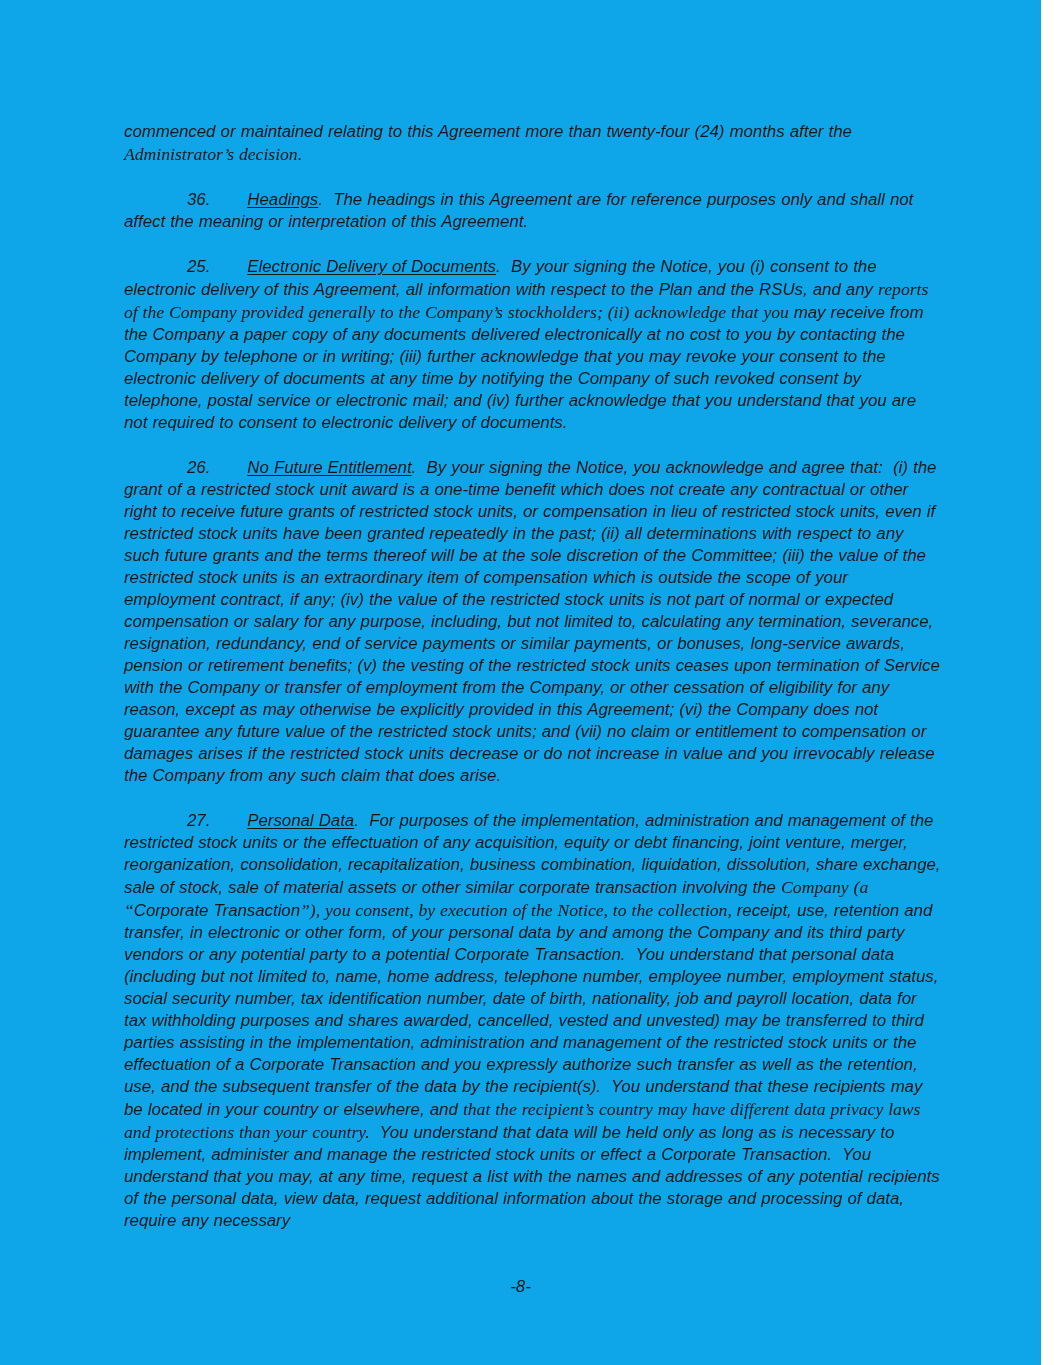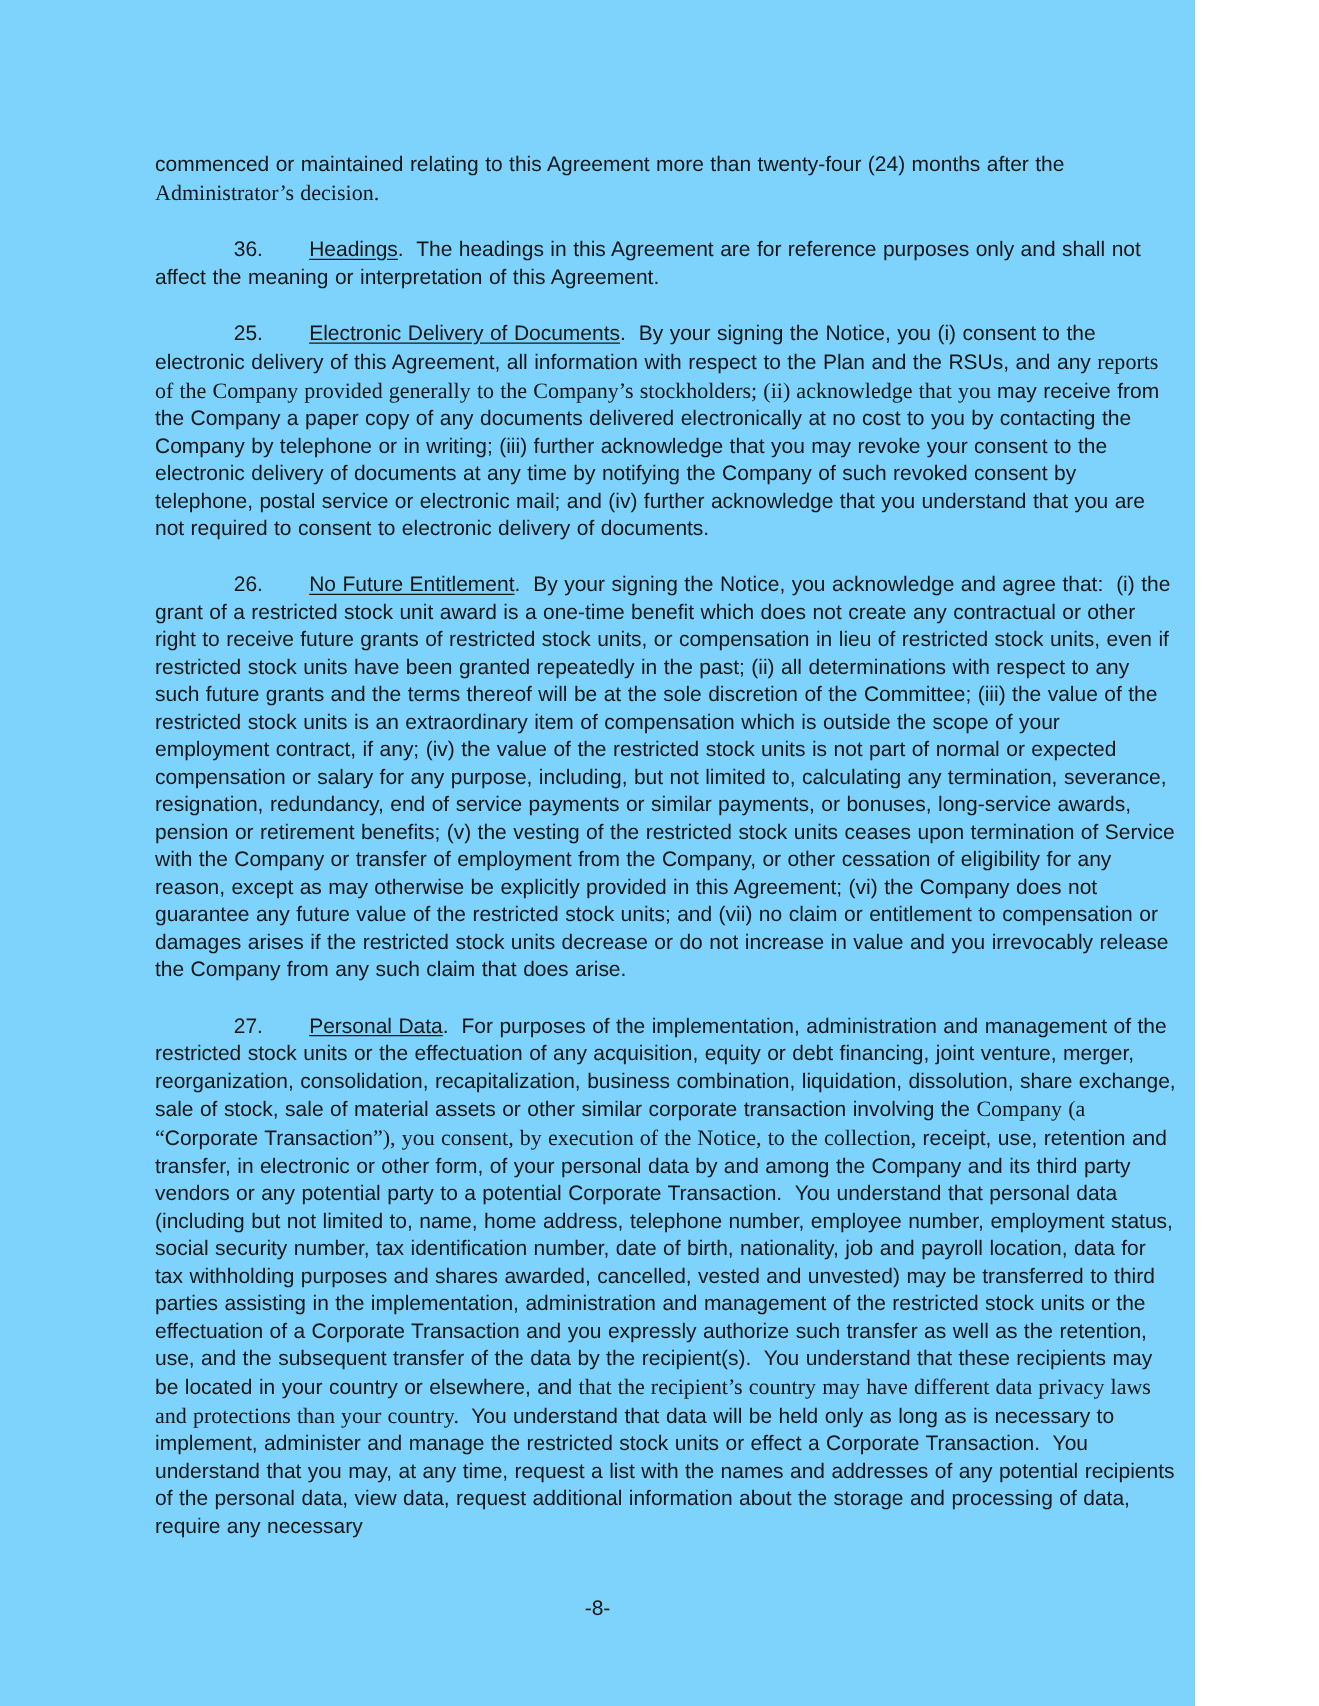--- a/index.html
+++ b/index.html
@@ -1,23 +1,24 @@
 <!DOCTYPE html>
 <html><head>
 <meta charset="utf-8">
 <style>
   html, body { margin: 0; padding: 0; background: #ffffff; }
   .page {
     position: relative;
-    width: 956px;
+    width: 1041px;
     height: 1365px;
-    background: #7dd3fc;
+    background: #0ea5e9;
     overflow: hidden;
     color: #161616;
     font-family: "Liberation Sans", sans-serif;
+    font-style: italic;
   }
   .content {
     position: absolute;
     left: 124px;
     top: 121px;
     width: 818px;
   }
   .para {
     margin: 0 0 23px 0;
     font-size: 16.8px;

